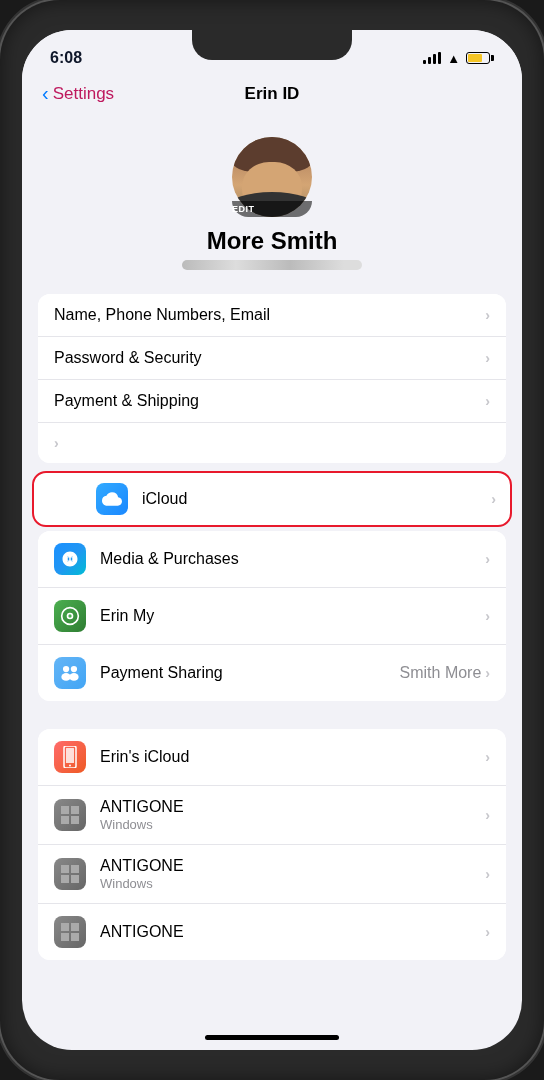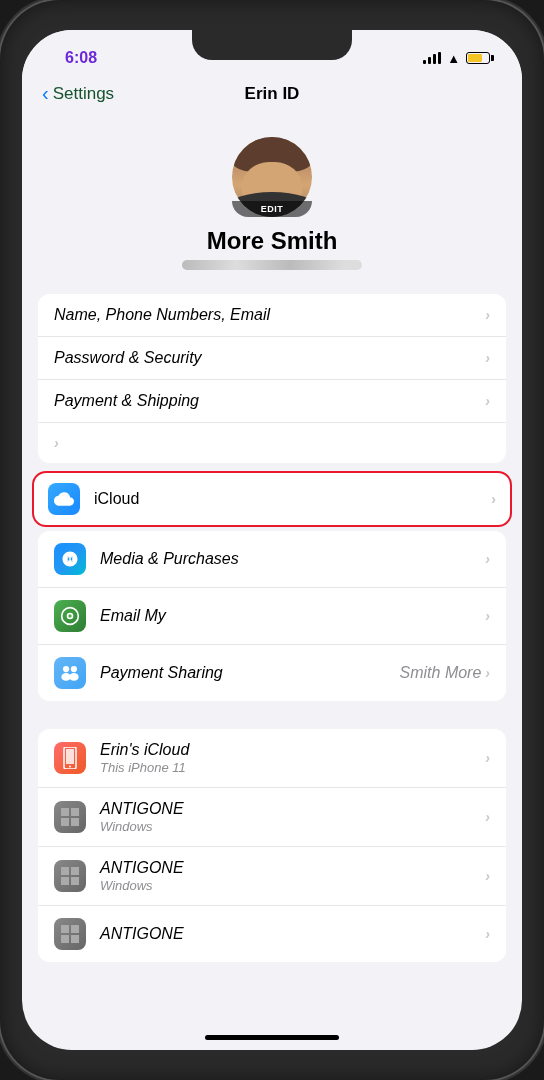--- a/index.html
+++ b/index.html
@@ -53,22 +53,21 @@
       justify-content: space-between;
       align-items: center;
       padding: 12px 28px 0;
       height: 44px;
       background: #f2f2f7;
     }
 
     .status-time {
       font-size: 16px;
       font-weight: 600;
-      color: #6d28d9;
-      margin-left: 15px;
+      color: #0f172a;
     }
 
     .status-icons {
       display: flex;
       align-items: center;
       gap: 6px;
     }
 
     .signal-bars {
       display: flex;
@@ -200,21 +199,21 @@
 
     .edit-label {
       position: absolute;
       bottom: 0;
       left: 0;
       right: 0;
       background: rgba(0,0,0,0.55);
       color: #fff;
       font-size: 9px;
       font-weight: 600;
-      text-align: center;
+      text-align: left;
       padding: 3px 0;
       border-radius: 0 0 40px 40px;
       letter-spacing: 0.5px;
     }
 
     .profile-name {
       font-size: 24px;
       font-weight: 600;
       color: #000;
       margin-bottom: 5px;
@@ -228,21 +227,20 @@
       width: 180px;
       border-radius: 5px;
     }
 
     
     .settings-group {
       background: #fff;
       border-radius: 12px;
       margin: 0 16px 8px;
       overflow: hidden;
-      font-style: italic;
     }
 
     .settings-item {
       display: flex;
       align-items: center;
       padding: 12px 16px;
       background: #fff;
       border-bottom: 0.5px solid #e5e5ea;
       cursor: pointer;
       position: relative;
@@ -287,20 +285,21 @@
     }
 
     
     .icloud-item {
       position: relative;
       border: 2.5px solid #e8192c;
       border-radius: 14px;
       margin: 0 10px;
       background: #fff;
       z-index: 1;
+      padding-left: 48px;
     }
 
     .icloud-item-inner {
       display: flex;
       align-items: center;
       padding: 10px 14px;
       cursor: pointer;
     }
 
     
@@ -433,21 +432,21 @@
             <div class="battery-fill"></div>
           </div>
           <div class="battery-tip"></div>
         </div>
       </div>
     </div>
 
     <div class="nav-bar">
       <div class="back-btn">
         <span style="font-size:20px;">‹</span>
-        <span style="color:#14532d;font-size:17px;">Settings</span>
+        <span style="color:#be185d;font-size:17px;">Settings</span>
       </div>
       <span class="nav-title">Erin ID</span>
     </div>
 
     <div class="profile-section">
       <div class="avatar-container">
         <div class="avatar-face">
           <div class="avatar-hair"></div>
           <div class="avatar-face-skin"></div>
           <div class="avatar-shoulder"></div>
@@ -527,21 +526,21 @@
         </div>
         <div class="settings-item">
           <div class="findmy-icon">
             <svg width="20" height="20" viewBox="0 0 24 24" fill="white">
               <circle cx="12" cy="12" r="4" fill="white"></circle>
               <circle cx="12" cy="12" r="10" fill="none" stroke="white" stroke-width="2"></circle>
               <circle cx="12" cy="12" r="2" fill="#4caf50"></circle>
             </svg>
           </div>
           <div class="settings-item-text">
-            <span class="settings-item-label">Email My</span>
+            <span class="settings-item-label">Erin My</span>
           </div>
           <div class="settings-item-right">
             <span class="chevron">›</span>
           </div>
         </div>
         <div class="settings-item">
           <div class="family-icon">
             <svg width="22" height="18" viewBox="0 0 28 20" fill="white">
               <circle cx="9" cy="5" r="4"></circle>
               <circle cx="19" cy="5" r="4"></circle>
@@ -565,21 +564,20 @@
         <div class="settings-item">
           <div class="device-iphone-icon">
             <svg width="14" height="22" viewBox="0 0 14 22" fill="white">
               <rect x="1" y="0" width="12" height="22" rx="2" ry="2" fill="none" stroke="white" stroke-width="1.5"></rect>
               <rect x="3" y="2" width="8" height="15" rx="0.5" fill="white" opacity="0.8"></rect>
               <circle cx="7" cy="19.5" r="1" fill="white"></circle>
             </svg>
           </div>
           <div class="settings-item-text">
             <div class="settings-item-label">Erin's iCloud</div>
-            <div class="settings-item-sublabel">This iPhone 11</div>
           </div>
           <div class="settings-item-right">
             <span class="chevron">›</span>
           </div>
         </div>
 
         <div class="settings-item">
           <div class="device-windows-icon">
             <div style="position:relative; width:18px; height:18px;">
               <div style="width:8px;height:8px;background:#aaa;position:absolute;top:0;left:0;"></div>

